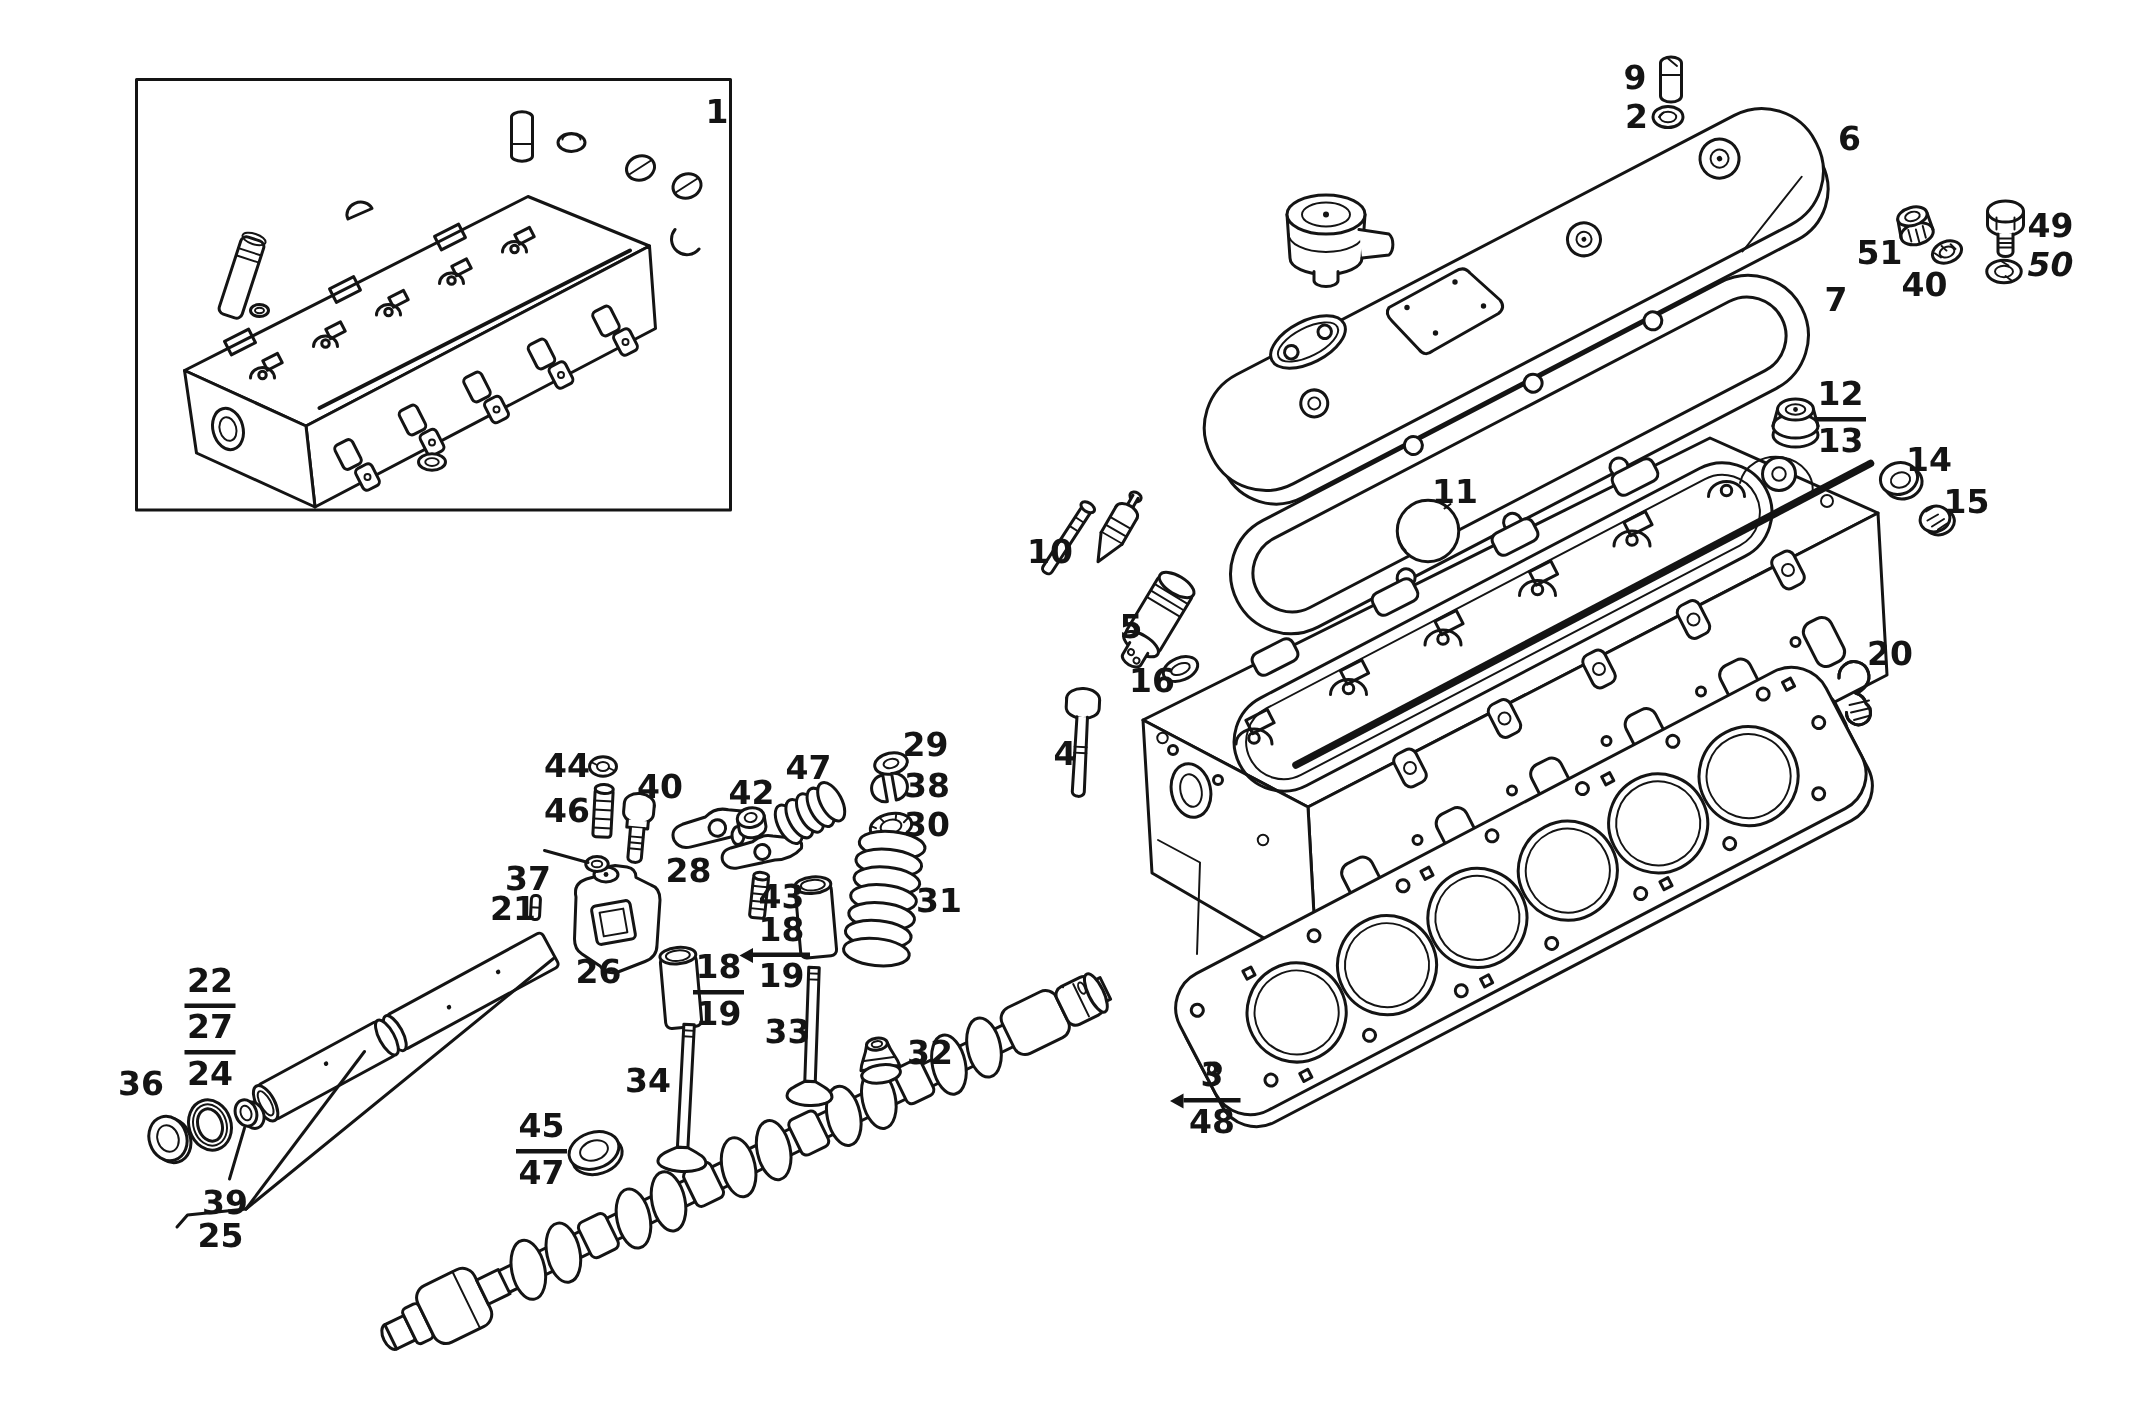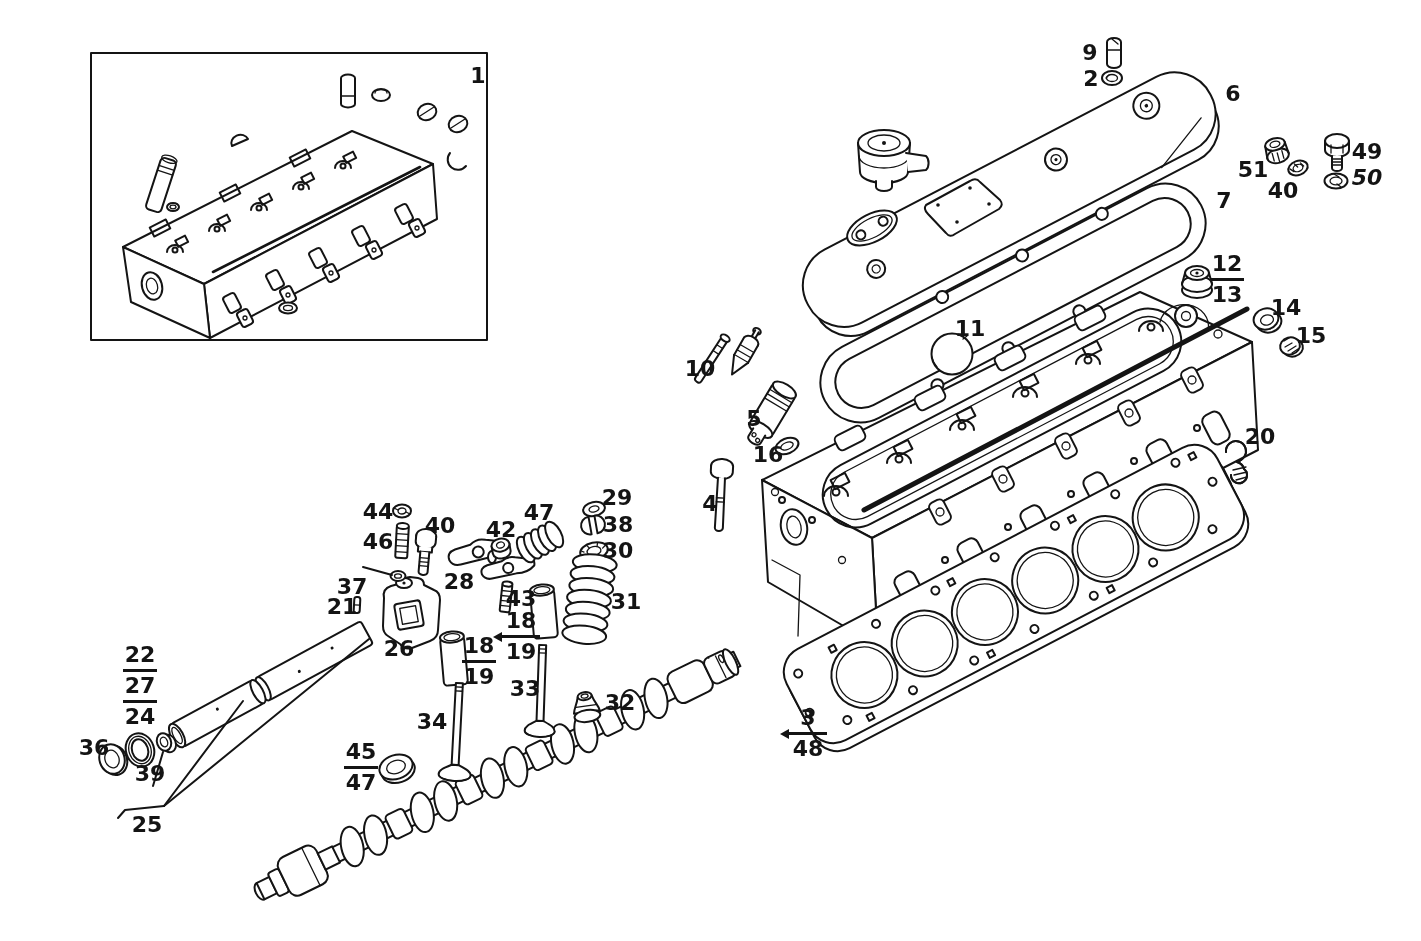--- a/index.html
+++ b/index.html
@@ -716,24 +716,24 @@
         <div class="bar"></div>
         <div class="num">47</div>
       </div>
       <div class="plabel" style="left: 140px; top: 643px;">
         <div class="num">22</div>
         <div class="bar"></div>
         <div class="num">27</div>
         <div class="bar"></div>
         <div class="num">24</div>
       </div>
-      <div class="plabel" style="left: 94px; top: 736px;">
+      <div class="plabel" style="left: 94px; top: 712px;">
         <div class="num">36</div>
       </div>
-      <div class="plabel" style="left: 150px; top: 762px;">
+      <div class="plabel" style="left: 150px; top: 791px;">
         <div class="num">39</div>
       </div>
       <div class="plabel" style="left: 147px; top: 813px;">
         <div class="num">25</div>
       </div>
     </div>
 
 </div>
 
 </body></html>

